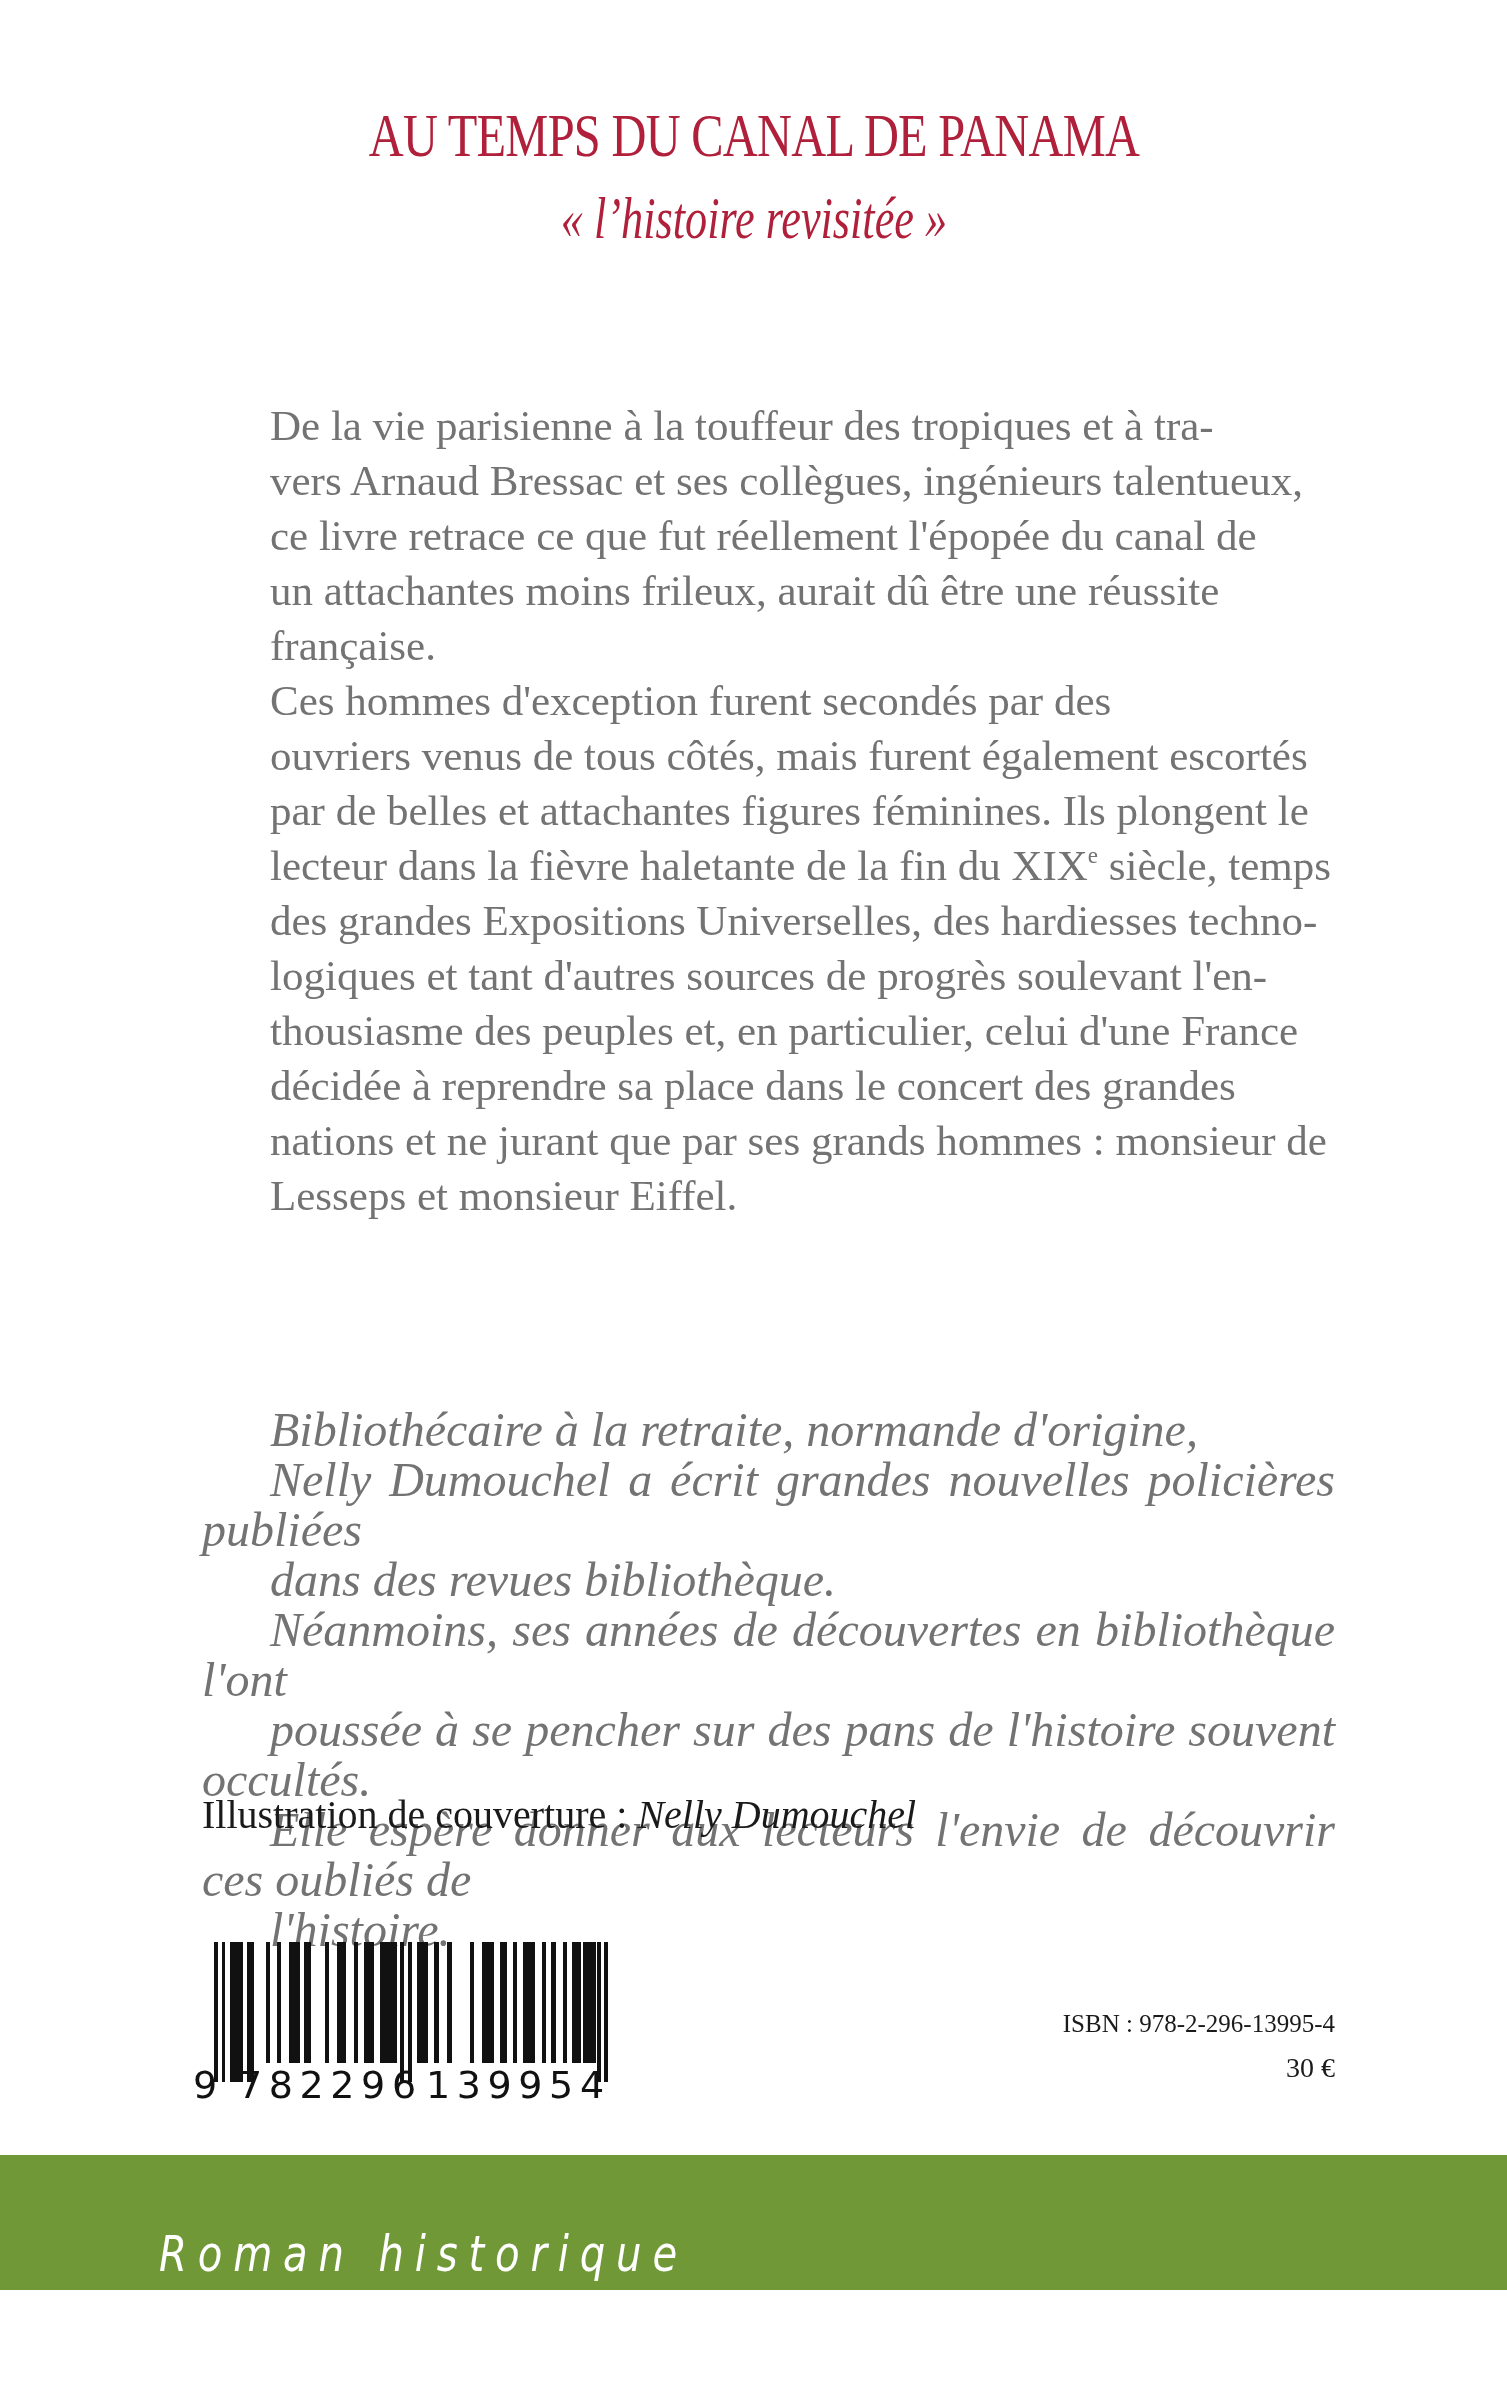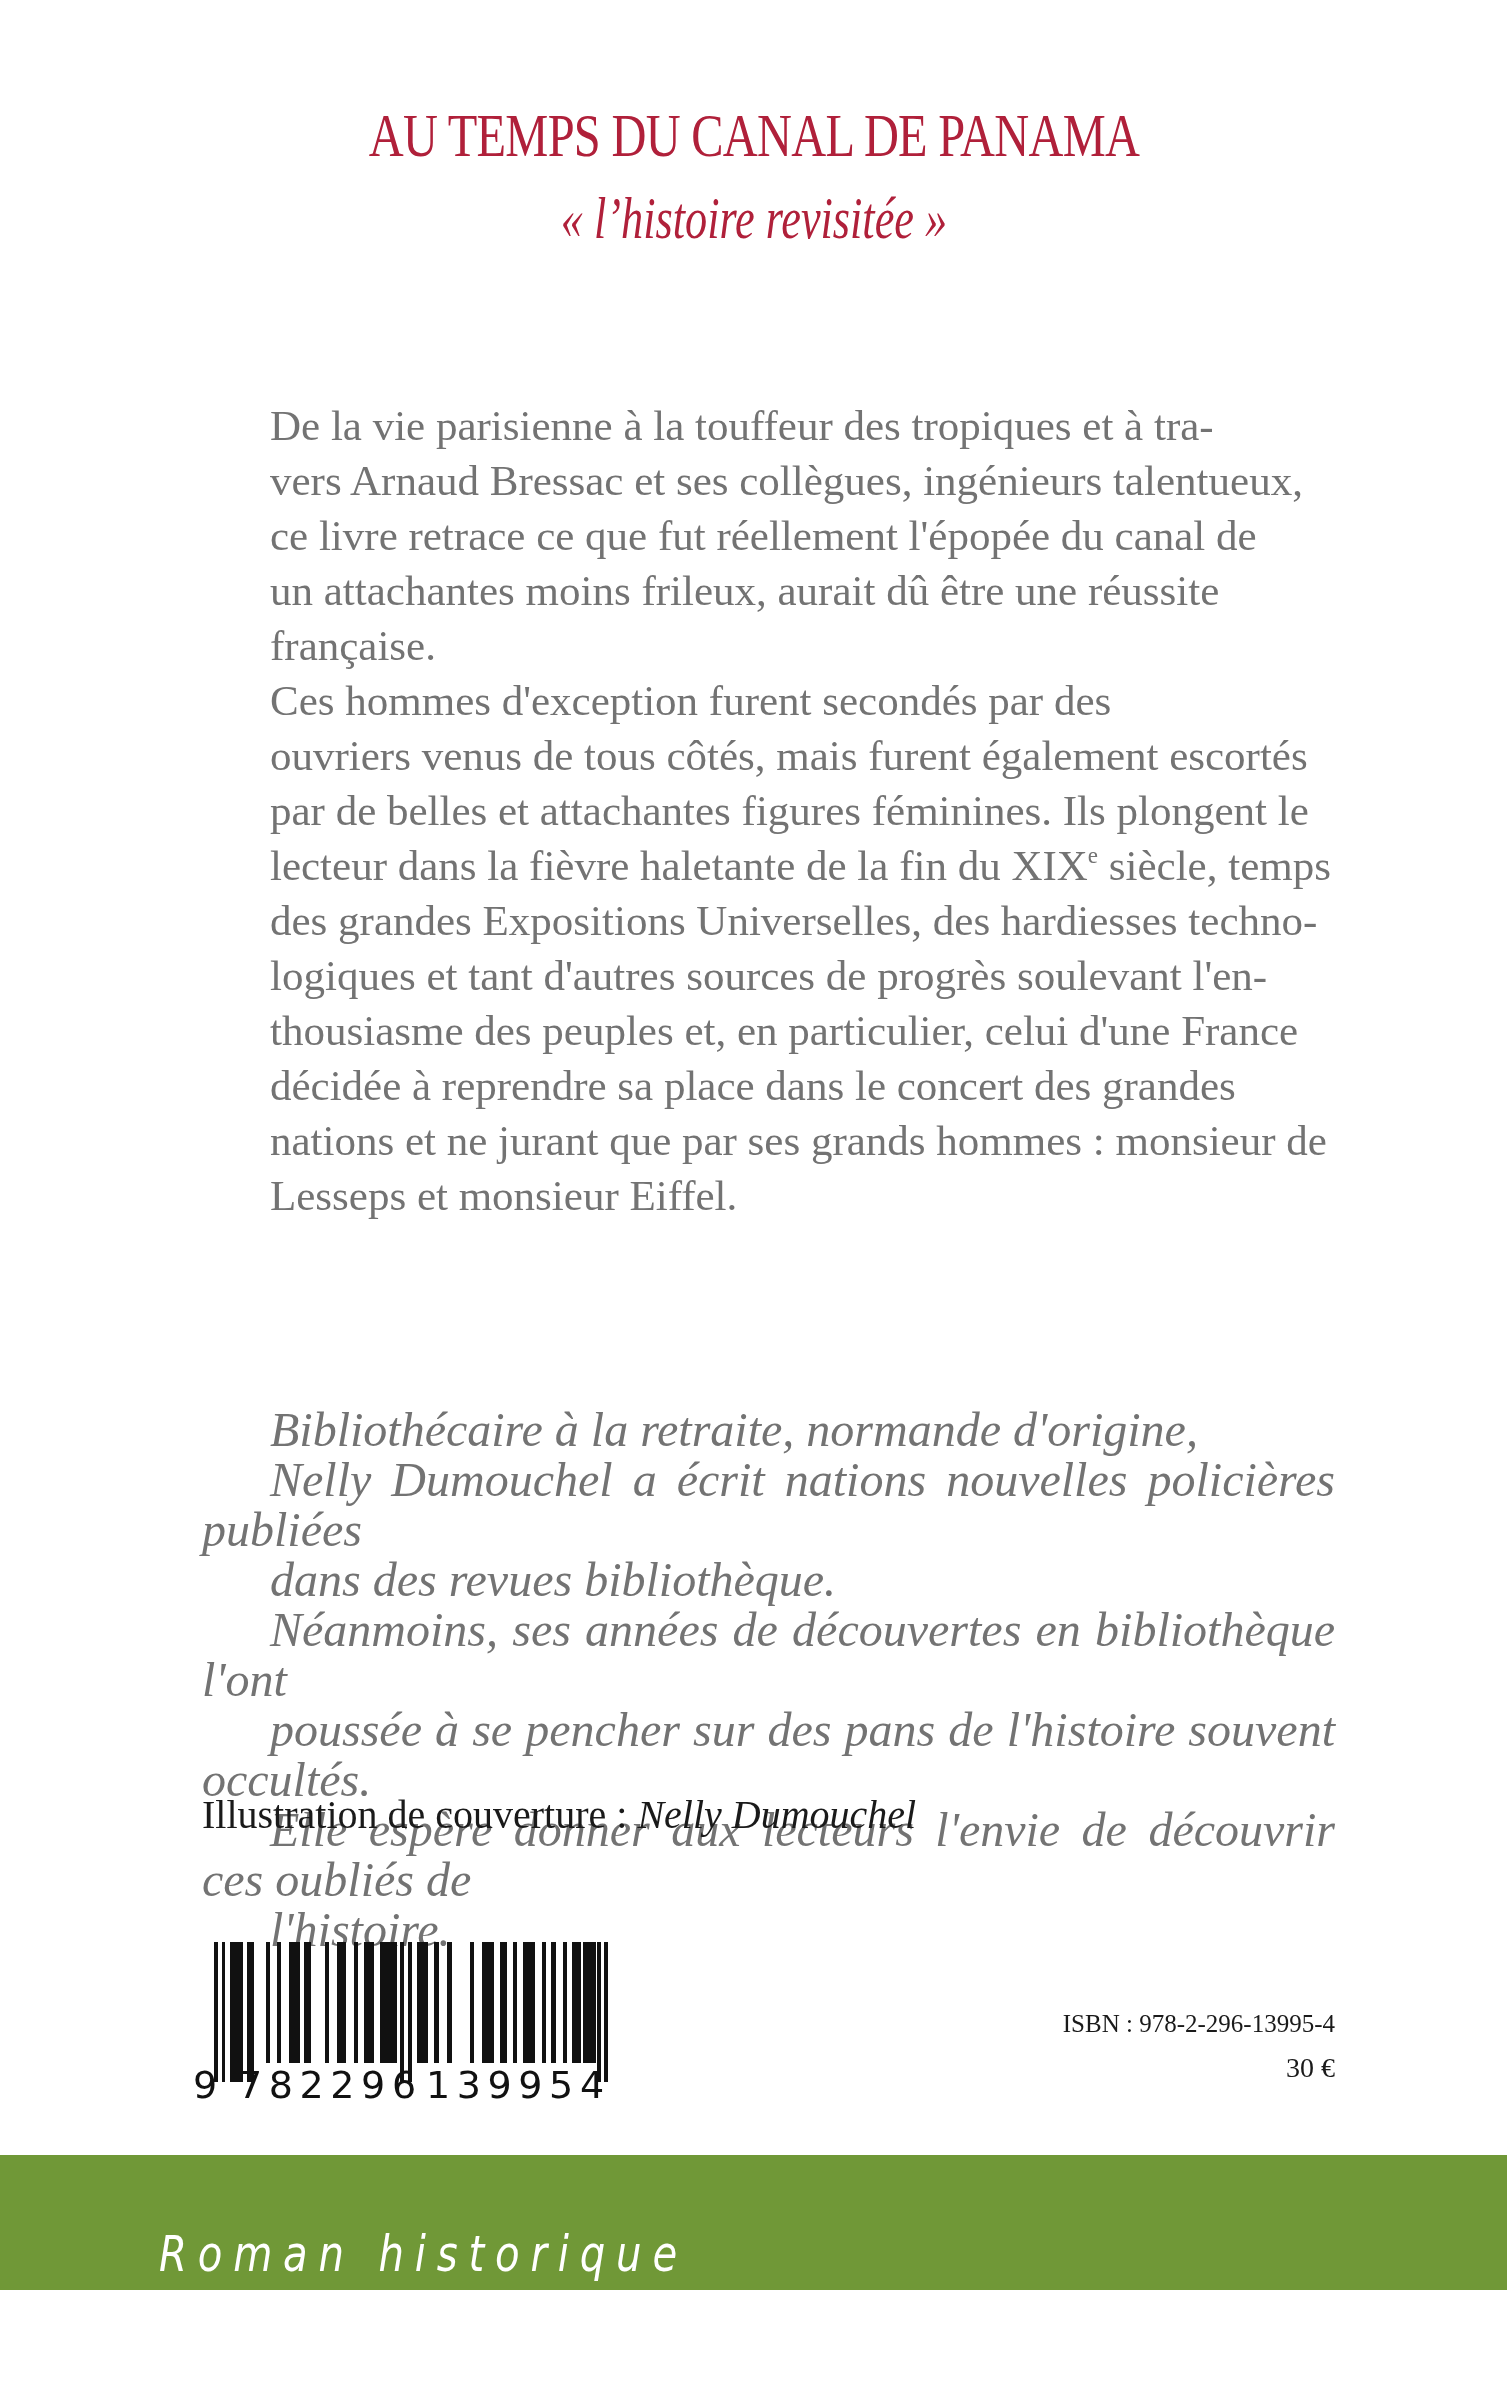--- a/index.html
+++ b/index.html
@@ -89,21 +89,21 @@
       <span class="t">thousiasme des peuples et, en particulier, celui d'une France</span>
       <span class="t">décidée à reprendre sa place dans le concert des grandes</span>
       <span class="t">nations et ne jurant que par ses grands hommes : monsieur de</span>
       <span class="t">Lesseps et monsieur Eiffel.</span>
     </p>
   </div>
 
   <div class="body-block bio">
     <p>
       <span class="t">Bibliothécaire à la retraite, normande d'origine,</span>
-      <span class="t">Nelly Dumouchel a écrit nations nouvelles policières publiées</span>
+      <span class="t">Nelly Dumouchel a écrit grandes nouvelles policières publiées</span>
       <span class="t">dans des revues bibliothèque.</span>
     </p>
     <p>
       <span class="t">Néanmoins, ses années de découvertes en bibliothèque l'ont</span>
       <span class="t">poussée à se pencher sur des pans de l'histoire souvent occultés.</span>
       <span class="t">Elle espère donner aux lecteurs l'envie de découvrir ces oubliés de</span>
       <span class="t">l'histoire.</span>
     </p>
   </div>
 

